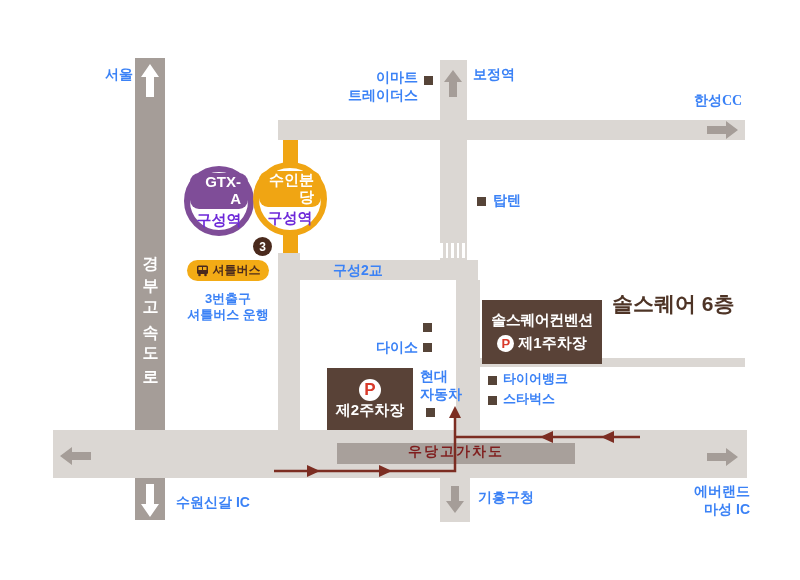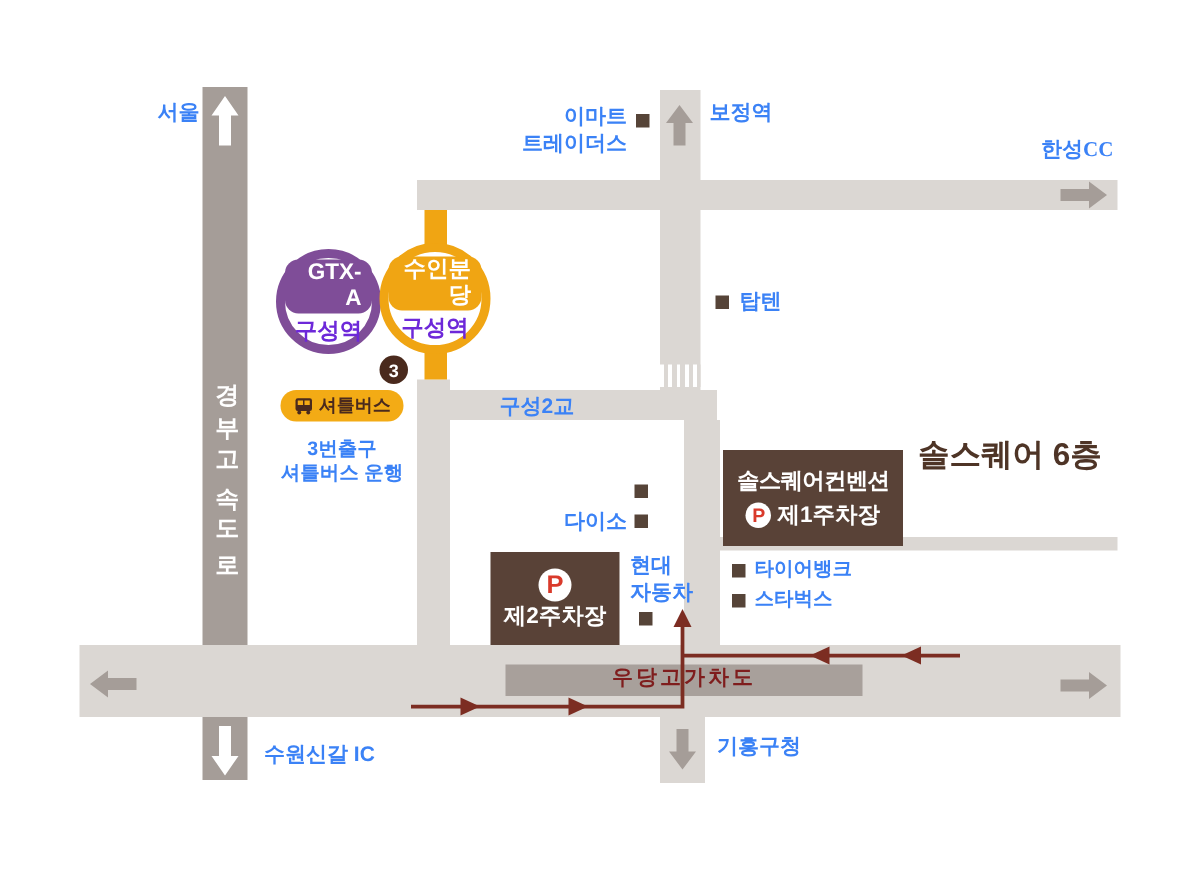--- a/index.html
+++ b/index.html
@@ -123,20 +123,24 @@
   </div>
   <div class="sq" style="left:426px;top:408px;"></div>
 
   <div class="sq" style="left:488px;top:376px;"></div>
   <div class="lbl" style="left:503px;top:371px;font-size:13px;">타이어뱅크</div>
   <div class="sq" style="left:488px;top:396px;"></div>
   <div class="lbl" style="left:503px;top:391px;font-size:13px;">스타벅스</div>
 
   <div class="lbl" style="left:176px;top:494px;">수원신갈 IC</div>
   <div class="lbl" style="left:478px;top:489px;">기흥구청</div>
+  <div class="lbl right" style="left:650px;top:483px;width:100px;">
+    <div>에버랜드</div>
+    <div>마성 IC</div>
+  </div>
 
   <svg class="overlay" width="800" height="580" viewBox="0 0 800 580">
 
     <path fill="#ffffff" d="M150 64 L141 77 H146 V97 H154 V77 H159 Z"></path>
     <path fill="#ffffff" d="M150 517 L141 504 H146 V484 H154 V504 H159 Z"></path>
 
     <path fill="#a59d98" d="M453 70 L444 82 H449 V97 H457 V82 H462 Z"></path>
     <path fill="#a59d98" d="M738 130 L726 121 V126 H707 V134 H726 V139 Z"></path>
     <path fill="#a59d98" d="M60 456 L72 447 V452 H91 V460 H72 V465 Z"></path>
     <path fill="#a59d98" d="M738 457 L726 448 V453 H707 V461 H726 V466 Z"></path>

